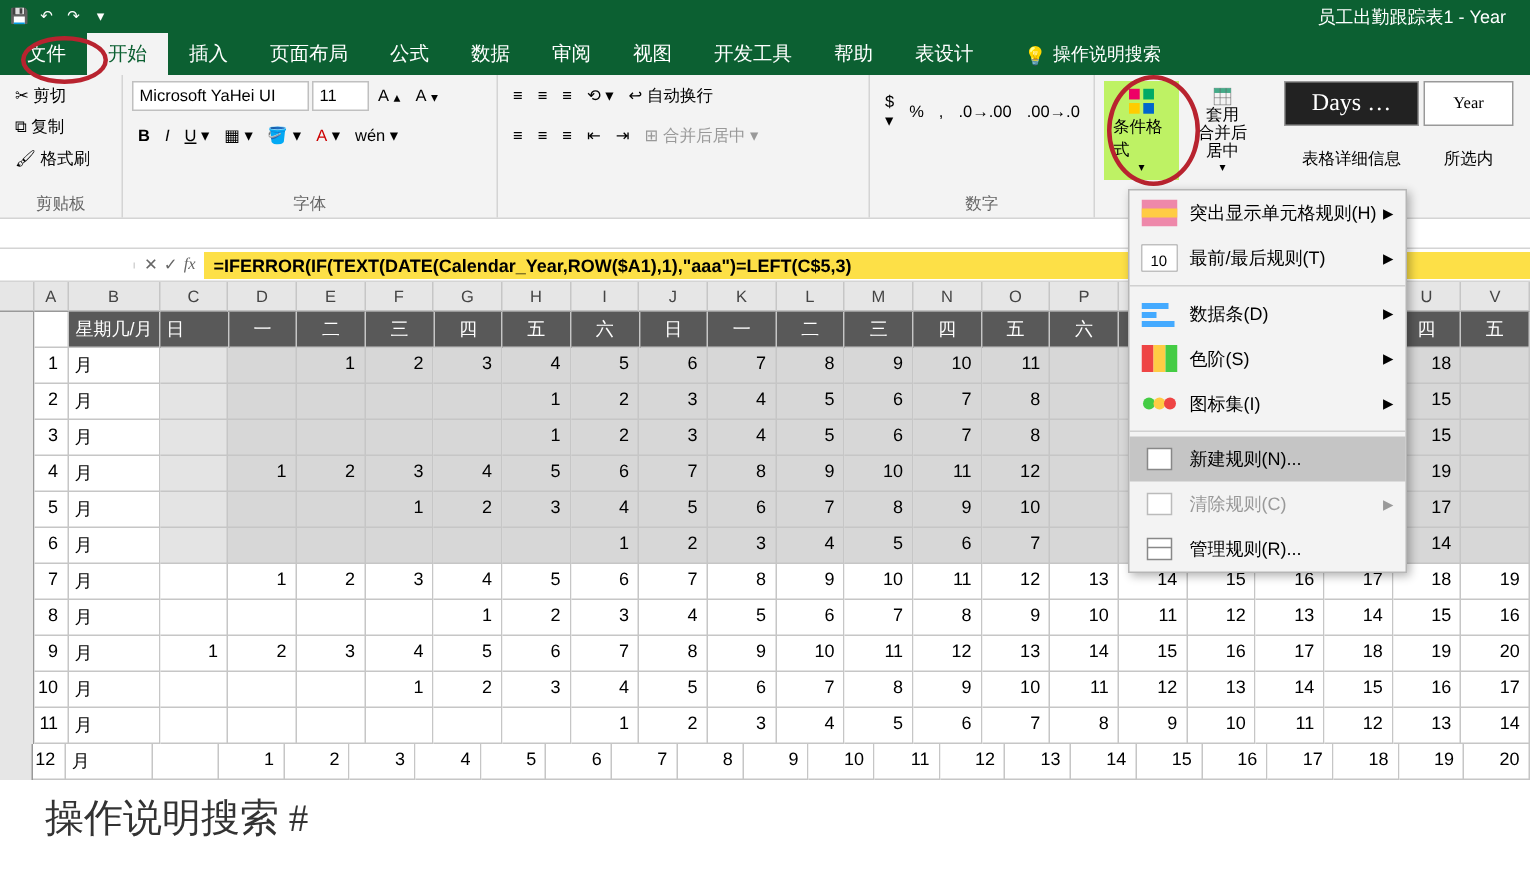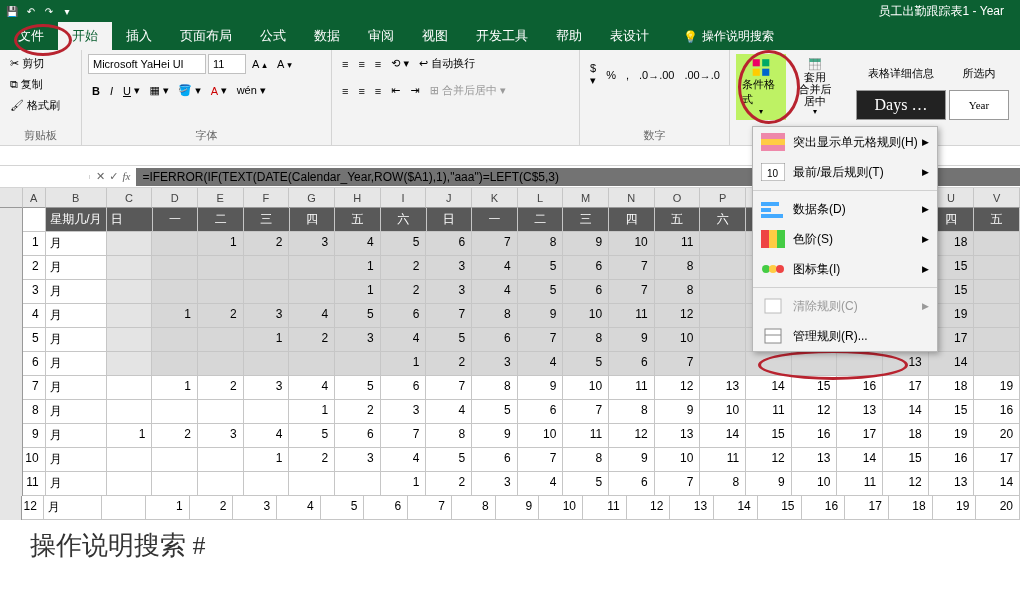--- a/index.html
+++ b/index.html
@@ -50,21 +50,21 @@
 .cfmenu-item:hover, .cfmenu-item.hl { background: #c5c5c5; }
 .cfmenu-item .mi { width: 24px; height: 18px; margin-right: 8px; display: inline-block; }
 .cfmenu-item .arrow { position: absolute; right: 8px; font-size: 9px; }
 .cfmenu-sep { height: 1px; background: #d0d0d0; margin: 3px 0; }
 
 
 .fbar-row { height: 22px; border-bottom: 1px solid #d4d4d4; display: flex; align-items: center; }
 .name-box { width: 90px; border-right: 1px solid #d4d4d4; padding: 2px 4px; background: #fff; }
 .fx-btns { display: flex; gap: 4px; padding: 0 6px; color: #666; }
 .fx { font-style: italic; font-family: serif; }
-.formula-input { flex: 1; padding: 2px 6px; font-size: 12px; background: #737373; }
+.formula-input { flex: 1; padding: 2px 6px; font-size: 12px; background: #fde047; font-weight: bold; }
 
 
 .sheet { position: relative; }
 .colheads { display: flex; height: 20px; background: #e6e6e6; }
 .colheads div { border-right: 1px solid #c6c6c6; border-bottom: 1px solid #999; text-align: center; font-size: 11px; color: #444; line-height: 20px; }
 .rowhead { width: 24px; background: #e6e6e6; border-right: 1px solid #999; text-align: center; font-size: 11px; color: #444; }
 .grid { position: relative; }
 .row { display: flex; height: 24px; }
 .cell { border-right: 1px solid #c6c6c6; border-bottom: 1px solid #c6c6c6; font-size: 12px; text-align: right; padding: 3px 6px 0 0; overflow: hidden; white-space: nowrap; background: #fff; }
 .cell.head { background: #595959; color: #fff; text-align: center; padding: 3px 0 0 0; }
@@ -212,28 +212,28 @@
           </svg>
         <span style="white-space:pre-line;text-align:center;line-height:1.1">套用
 合并后居中</span>
           <span style="font-size:8px">▾</span>
       </div>
     </div>
   </div>
 
   <div class="group" style="flex:1;border-right:none">
     <div class="group-body vstack">
+      <div class="style-gallery">
+        <div class="style-cell dark" style="width:90px;font-size:16px">Days …</div>
+        <div class="style-cell" style="width:60px">Year</div>
+      </div>
       <div class="style-gallery" style="margin-top:4px">
         <div class="style-cell" style="width:90px;font-size:11px;border:none;background:transparent;font-family:inherit">表格详细信息</div>
         <div class="style-cell" style="width:60px;font-size:11px;border:none;background:transparent;font-family:inherit">所选内</div>
       </div>
-      <div class="style-gallery">
-        <div class="style-cell dark" style="width:90px;font-size:16px">Days …</div>
-        <div class="style-cell" style="width:60px">Year</div>
-      </div>
     </div>
   </div>
 </div>
 
 <div class="cfmenu">
   <div class="cfmenu-item">
     <span class="mi"><svg viewBox="0 0 24 18">
           <rect width="24" height="18" fill="#e8a"></rect>
           <rect y="6" width="24" height="6" fill="#fc4"></rect>
         </svg></span>
@@ -270,20 +270,26 @@
   <div class="cfmenu-item">
     <span class="mi"><svg viewBox="0 0 24 18">
           <circle cx="5" cy="9" r="4" fill="#4c4"></circle>
           <circle cx="12" cy="9" r="4" fill="#fc4"></circle>
           <circle cx="19" cy="9" r="4" fill="#e44"></circle>
         </svg></span>
     <span>图标集(I)</span>
       <span class="arrow">▶</span>
   </div>
   <div class="cfmenu-sep"></div>
+  <div class="cfmenu-item hl">
+    <span class="mi"><svg viewBox="0 0 24 18">
+          <rect x="4" y="2" width="16" height="14" fill="#fff" stroke="#888"></rect>
+        </svg></span>
+    <span>新建规则(N)...</span>
+  </div>
   <div class="cfmenu-item" style="color:#999">
     <span class="mi"><svg viewBox="0 0 24 18">
           <rect x="4" y="2" width="16" height="14" fill="#fff" stroke="#bbb"></rect>
         </svg></span>
     <span>清除规则(C)</span>
       <span class="arrow">▶</span>
   </div>
   <div class="cfmenu-item">
     <span class="mi"><svg viewBox="0 0 24 18">
           <rect x="4" y="2" width="16" height="14" fill="#fff" stroke="#888"></rect>

